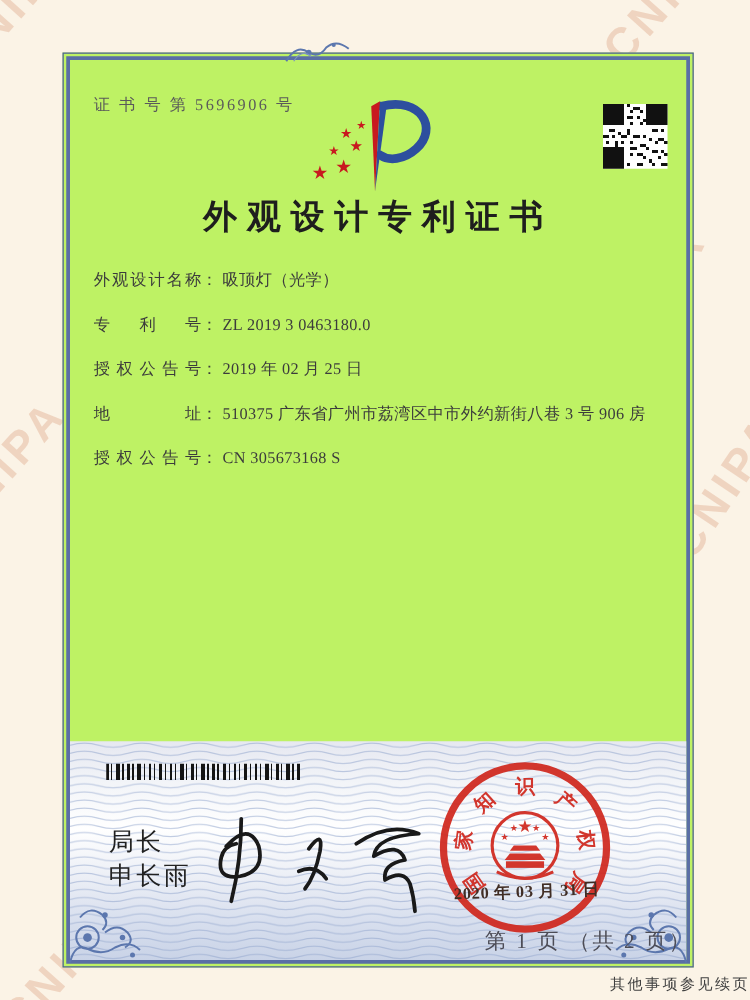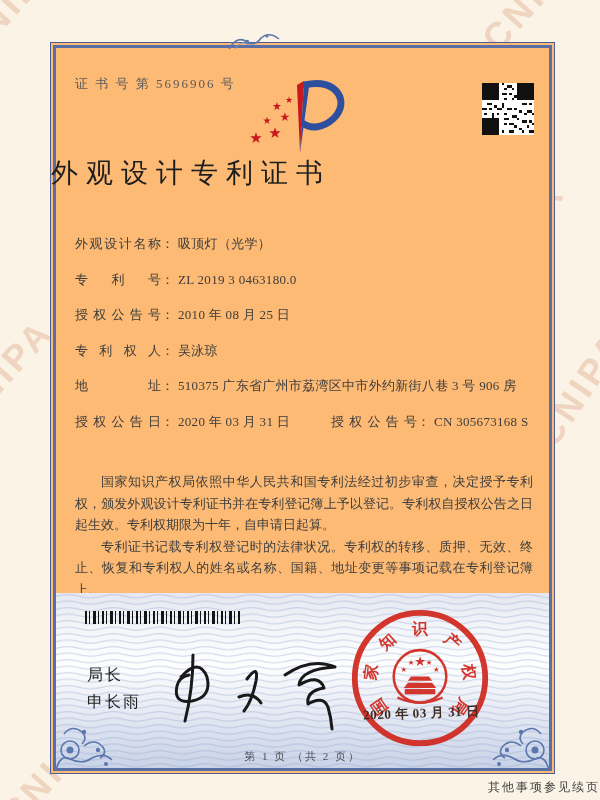--- a/index.html
+++ b/index.html
@@ -20,47 +20,47 @@
     transform-origin:center;
     white-space:nowrap;
     pointer-events:none;
     z-index:1;
   }
   .wm.light{color:rgba(221,163,132,0.22);}
   
   .frame{
     position:absolute;left:50px;top:42px;width:503px;height:730px;
     border:1px solid #4c5f96;
-    background:#fdba74;
+    background:#bef264;
     z-index:2;
   }
   .frame-inner{
     position:absolute;inset:2px;
     border:3px solid #5a6fa5;
   }
   
   .cert-no{
     position:absolute;left:24px;top:32px;
     font-size:13px;color:#5a5a5a;letter-spacing:2px;
   }
   .qr{
     position:absolute;right:20px;top:40px;width:52px;height:52px;
   }
   .logo{
     position:absolute;left:188px;top:34px;width:124px;height:80px;
   }
   .title{
     position:absolute;left:0;right:0;top:112px;
-    text-align:left;
-    font-size:27px;font-weight:normal;color:#1e1e1e;
+    text-align:center;
+    font-size:27px;font-weight:bold;color:#1e1e1e;
     letter-spacing:8px;
   }
   
   .fields{
-    position:absolute;left:24px;right:20px;top:192px;
+    position:absolute;left:24px;right:20px;top:172px;
     font-size:13px;color:#3c3c3c;
   }
   .field-row{height:35.5px;}
   .flabel{
     display:inline-block;width:86px;
     text-align:justify;text-align-last:justify;
     vertical-align:top;
   }
   .colon{margin-right:4px;}
   .fvalue{letter-spacing:0.3px;}
@@ -87,33 +87,33 @@
     position:absolute;left:34px;top:568px;width:156px;height:13px;
     background:repeating-linear-gradient(90deg,
       #141414 0 2px, rgba(0,0,0,0) 2px 4px,
       #141414 4px 5px, rgba(0,0,0,0) 5px 8px,
       #141414 8px 11px, rgba(0,0,0,0) 11px 13px,
       #141414 13px 14px, rgba(0,0,0,0) 14px 17px);
     z-index:4;
   }
   .signer{
     position:absolute;left:36px;top:618px;
-    font-size:16px;line-height:27px;color:#222;
+    font-size:20px;line-height:27px;color:#222;
     letter-spacing:2px;z-index:4;
     font-family:"Liberation Sans","DejaVu Sans",sans-serif;
   }
   .signature{
     position:absolute;left:100px;top:596px;width:225px;height:100px;z-index:4;
   }
   .seal{
     position:absolute;left:298px;top:564px;width:142px;height:142px;z-index:5;
   }
   .page-footer{
     position:absolute;left:0;right:0;bottom:9px;
-    text-align:center;font-size:11px;color:#4c4c56;
+    text-align:right;font-size:17px;color:#4c4c56;
     letter-spacing:2px;z-index:4;
   }
   .ornament-bl{position:absolute;left:3px;bottom:1px;width:60px;height:52px;z-index:4;}
   .ornament-br{position:absolute;right:3px;bottom:1px;width:60px;height:52px;z-index:4;transform:scaleX(-1);}
   .border-ornament{position:absolute;left:176px;top:-14px;width:56px;height:26px;z-index:3;}
   .continuation{
     position:absolute;left:0;right:0;top:779px;
     text-align:right;font-size:12px;color:#3f3f3f;
     letter-spacing:2px;z-index:2;
   }
@@ -210,42 +210,32 @@
   <div class="title">外观设计专利证书</div>
 
   <div class="fields">
     <div class="field-row">
       <span class="flabel">外观设计名称</span><span class="colon">：</span><span class="fvalue">吸顶灯（光学）</span>
     </div>
     <div class="field-row">
       <span class="flabel">专 利 号</span><span class="colon">：</span><span class="fvalue">ZL 2019 3 0463180.0</span>
     </div>
     <div class="field-row">
-      <span class="flabel">授权公告号</span><span class="colon">：</span><span class="fvalue">2010 年 08 月 25 日</span>
-    </div>
-    <div class="field-row">
-      <span class="flabel">专 利 权 人</span><span class="colon">：</span><span class="fvalue">吴泳琼</span>
+      <span class="flabel">授权公告号</span><span class="colon">：</span><span class="fvalue">2019 年 02 月 25 日</span>
     </div>
     <div class="field-row">
       <span class="flabel">地 址</span><span class="colon">：</span><span class="fvalue">510375 广东省广州市荔湾区中市外约新街八巷 3 号 906 房</span>
     </div>
     <div class="field-row cols">
-      <div class="fcol1">
-        <span class="flabel">授权公告日</span><span class="colon">：</span><span class="fvalue">2020 年 03 月 31 日</span>
-      </div>
       <div>
         <span class="flabel">授权公告号</span><span class="colon">：</span><span class="fvalue">CN 305673168 S</span>
       </div>
     </div>
   </div>
 
-  <div class="paras">
-    <p>国家知识产权局依照中华人民共和国专利法经过初步审查，决定授予专利权，颁发外观设计专利证书并在专利登记簿上予以登记。专利权自授权公告之日起生效。专利权期限为十年，自申请日起算。</p>
-    <p>专利证书记载专利权登记时的法律状况。专利权的转移、质押、无效、终止、恢复和专利权人的姓名或名称、国籍、地址变更等事项记载在专利登记簿上。</p>
-  </div>
 
   <div class="band">
     <svg class="waves">
       <defs>
         <pattern id="wv" width="46" height="6.5" patternUnits="userSpaceOnUse">
           <path d="M0,3.2 Q11.5,0 23,3.2 T46,3.2" fill="none" stroke="#8fa3cc" stroke-width="0.9" opacity="0.55"></path>
         </pattern>
       </defs>
       <rect x="0" y="0" width="100%" height="100%" fill="url(#wv)"></rect>
     </svg>

